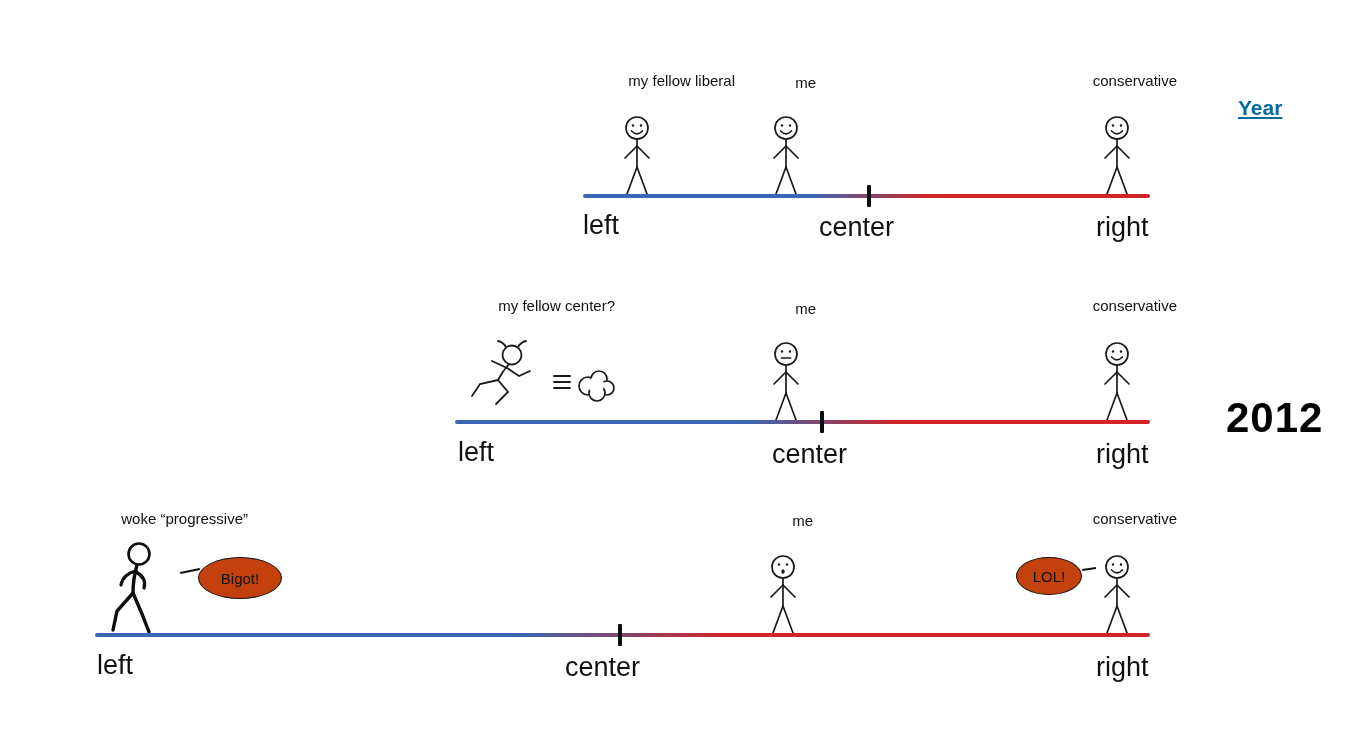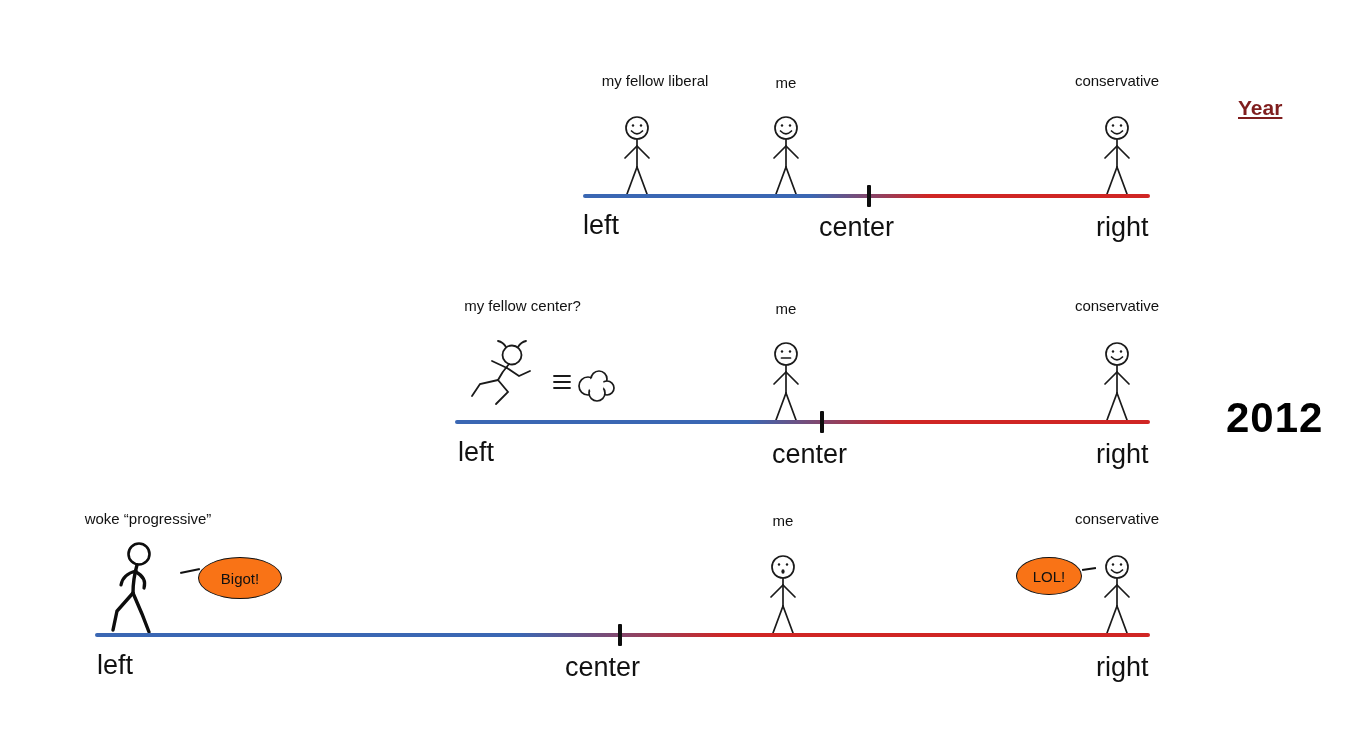--- a/index.html
+++ b/index.html
@@ -9,21 +9,21 @@
     width: 1346px;
     height: 729px;
     background: #ffffff;
     font-family: "Liberation Sans", sans-serif;
     color: #1a1a1a;
     overflow: hidden;
   }
   .fig-label {
     position: absolute;
     font-size: 15px;
-    text-align: center;
+    text-align: right;
     color: #111;
     white-space: nowrap;
   }
   .axis-label {
     position: absolute;
     font-size: 27px;
     color: #111;
   }
   .axis-label.centered { text-align: left; }
   .spectrum-line {
@@ -36,39 +36,39 @@
     width: 4px;
     height: 22px;
     background: #0d0d0d;
     border-radius: 1px;
   }
   .year-header {
     position: absolute;
     font-size: 21px;
     font-weight: bold;
     text-decoration: underline;
-    color: #7f1d1d;
+    color: #0369a1;
   }
   .year {
     position: absolute;
     font-size: 42px;
     font-weight: 600;
     color: #000;
     letter-spacing: 1px;
   }
   .figure { position: absolute; }
   .bubble {
     position: absolute;
     border: 1.6px solid #111;
     border-radius: 50%;
     display: flex;
     align-items: center;
     justify-content: center;
     font-size: 15px;
-    background: #f97316;
+    background: #c2410c;
     color: #111;
   }
   .bubble-tail {
     position: absolute;
     height: 1.6px;
     background: #111;
   }
 </style>
 </head>
 <body>

